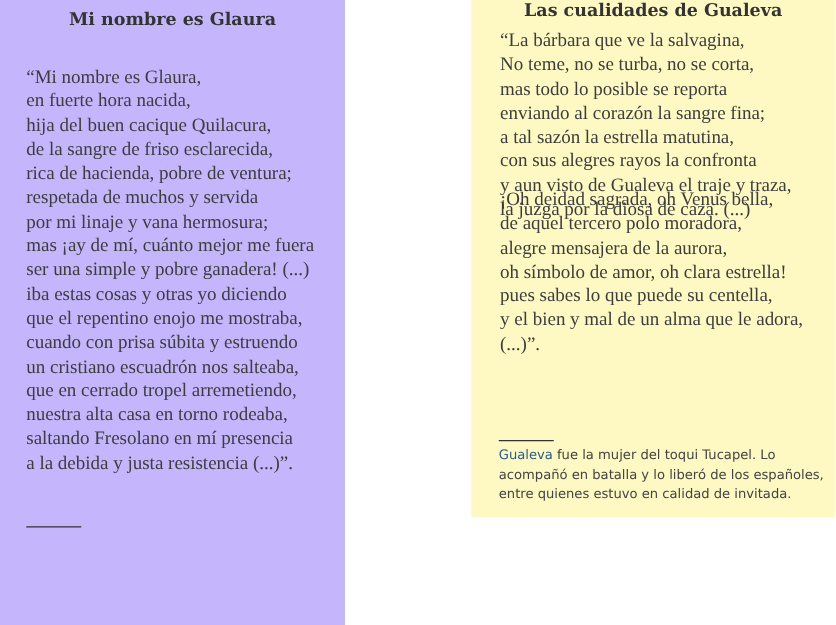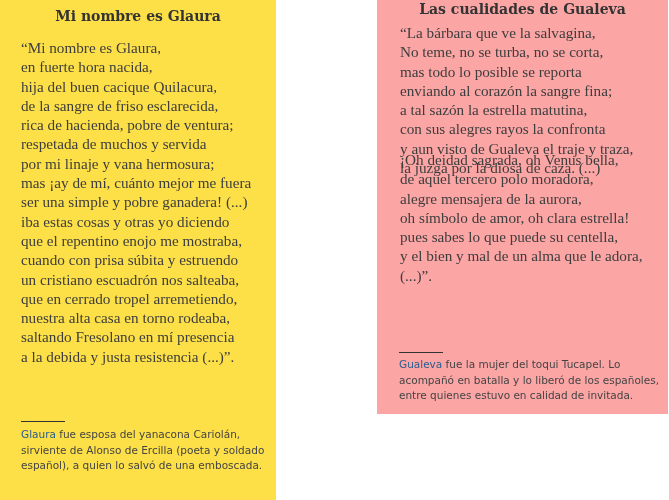--- a/index.html
+++ b/index.html
@@ -1,24 +1,24 @@
 <!DOCTYPE html>
 <html><head>
 <meta charset="utf-8">
 <style>
   html, body { margin:0; padding:0; background:#ffffff; }
   body { width:669px; height:500px; position:relative; overflow:hidden; }
   .box { position:absolute; box-sizing:border-box; }
-  .left { left:0; top:0; width:276px; height:500px; background:#fde047; }
-  .right { left:377px; top:0; width:291px; height:414px; background:#fca5a5; }
+  .left { left:0; top:0; width:276px; height:500px; background:#c4b5fd; }
+  .right { left:377px; top:0; width:291px; height:414px; background:#fef9c3; }
   .title { font-family:"DejaVu Serif", serif; font-weight:bold; font-size:14px; color:#333; text-align:center; position:absolute; left:0; right:0; }
   .left .title { top:8px; }
   .right .title { top:1px; }
   .poem { position:absolute; font-family:"Liberation Serif", serif; font-size:15.2px; color:#3d3d3d; line-height:19.3px; white-space:pre; }
-  .left .poem { left:21px; top:38px; }
+  .left .poem { left:21px; top:52px; }
   .right .poem { left:23px; top:23px; }
   .right .poem2 { top:150px; }
   .cite { position:absolute; font-family:"Liberation Serif", serif; font-size:13px; color:#444; text-align:right; line-height:18px; }
   .left .cite { right:20px; top:356px; }
   .right .cite { right:5px; top:316px; }
   .cite i { font-style:italic; }
   .rule { position:absolute; width:44px; height:1px; background:#333; }
   .left .rule { left:21px; top:421px; }
   .right .rule { left:22px; top:352px; }
   .note { position:absolute; font-family:"DejaVu Sans", sans-serif; font-size:10.5px; color:#444; line-height:15.5px; }
@@ -42,23 +42,20 @@
 ser una simple y pobre ganadera! (...)
 iba estas cosas y otras yo diciendo
 que el repentino enojo me mostraba,
 cuando con prisa súbita y estruendo
 un cristiano escuadrón nos salteaba,
 que en cerrado tropel arremetiendo,
 nuestra alta casa en torno rodeaba,
 saltando Fresolano en mí presencia
 a la debida y justa resistencia (...)”.</div>
   <div class="rule"></div>
-  <div class="note">
-    <span class="hl">Glaura</span><span> fue esposa del yanacona Cariolán, sirviente de Alonso de Ercilla (poeta y soldado español), a quien lo salvó de una emboscada.</span>
-  </div>
 </div>
 
 <div class="box right">
   <div class="title">Las cualidades de Gualeva</div>
   <div class="poem">“La bárbara que ve la salvagina,
 No teme, no se turba, no se corta,
 mas todo lo posible se reporta
 enviando al corazón la sangre fina;
 a tal sazón la estrella matutina,
 con sus alegres rayos la confronta

